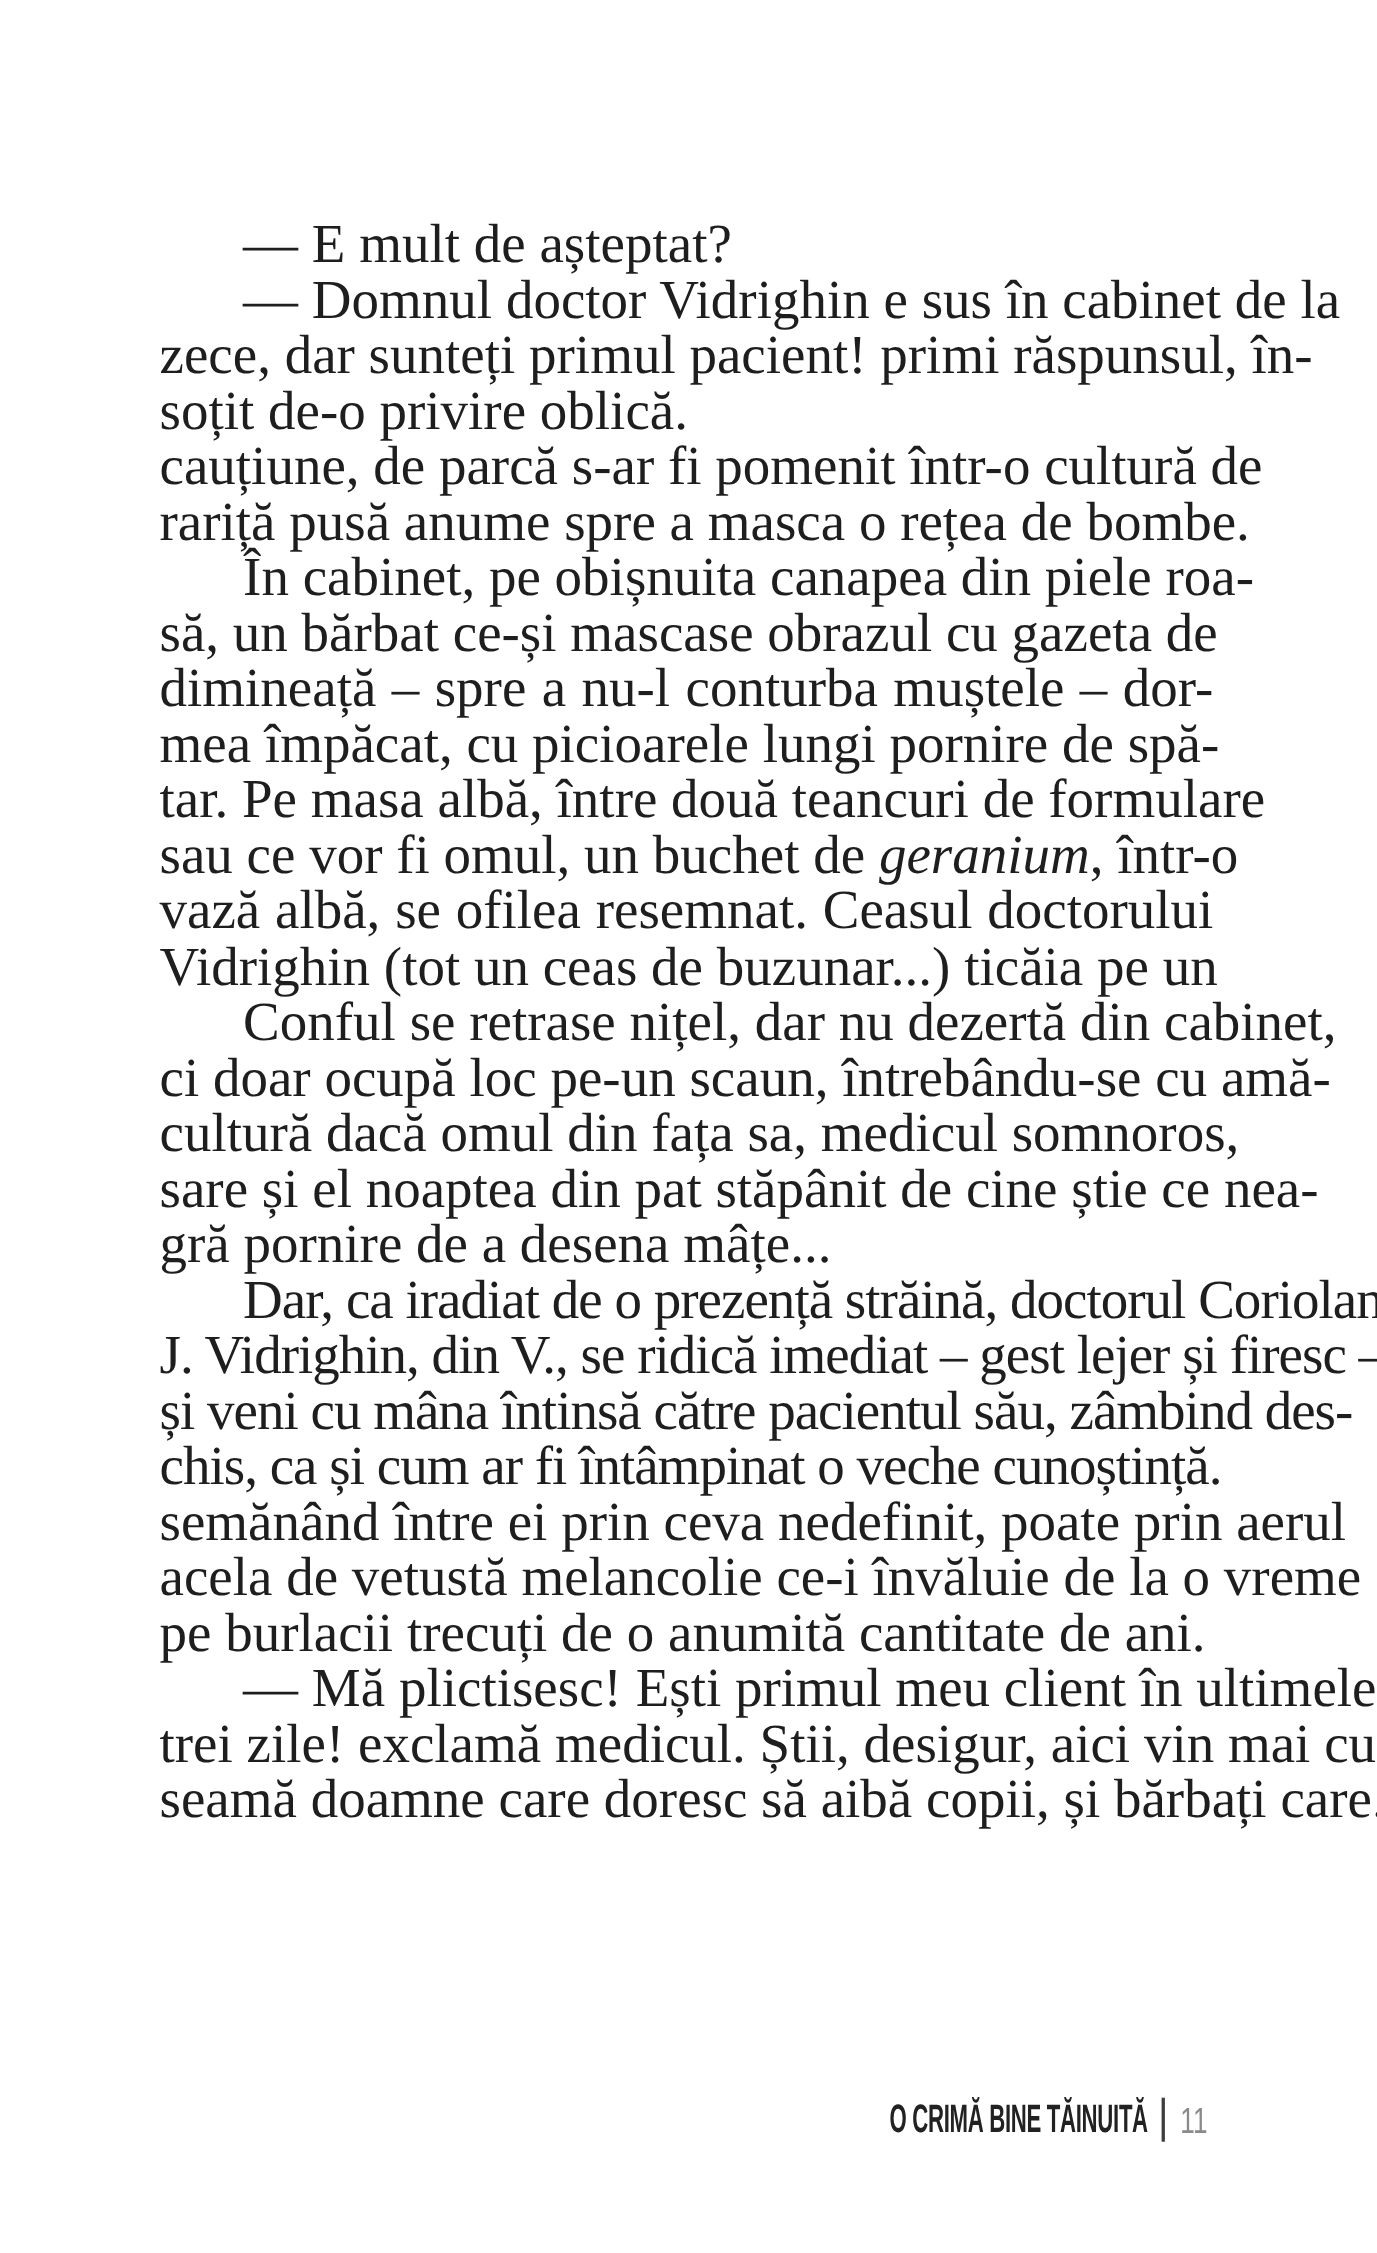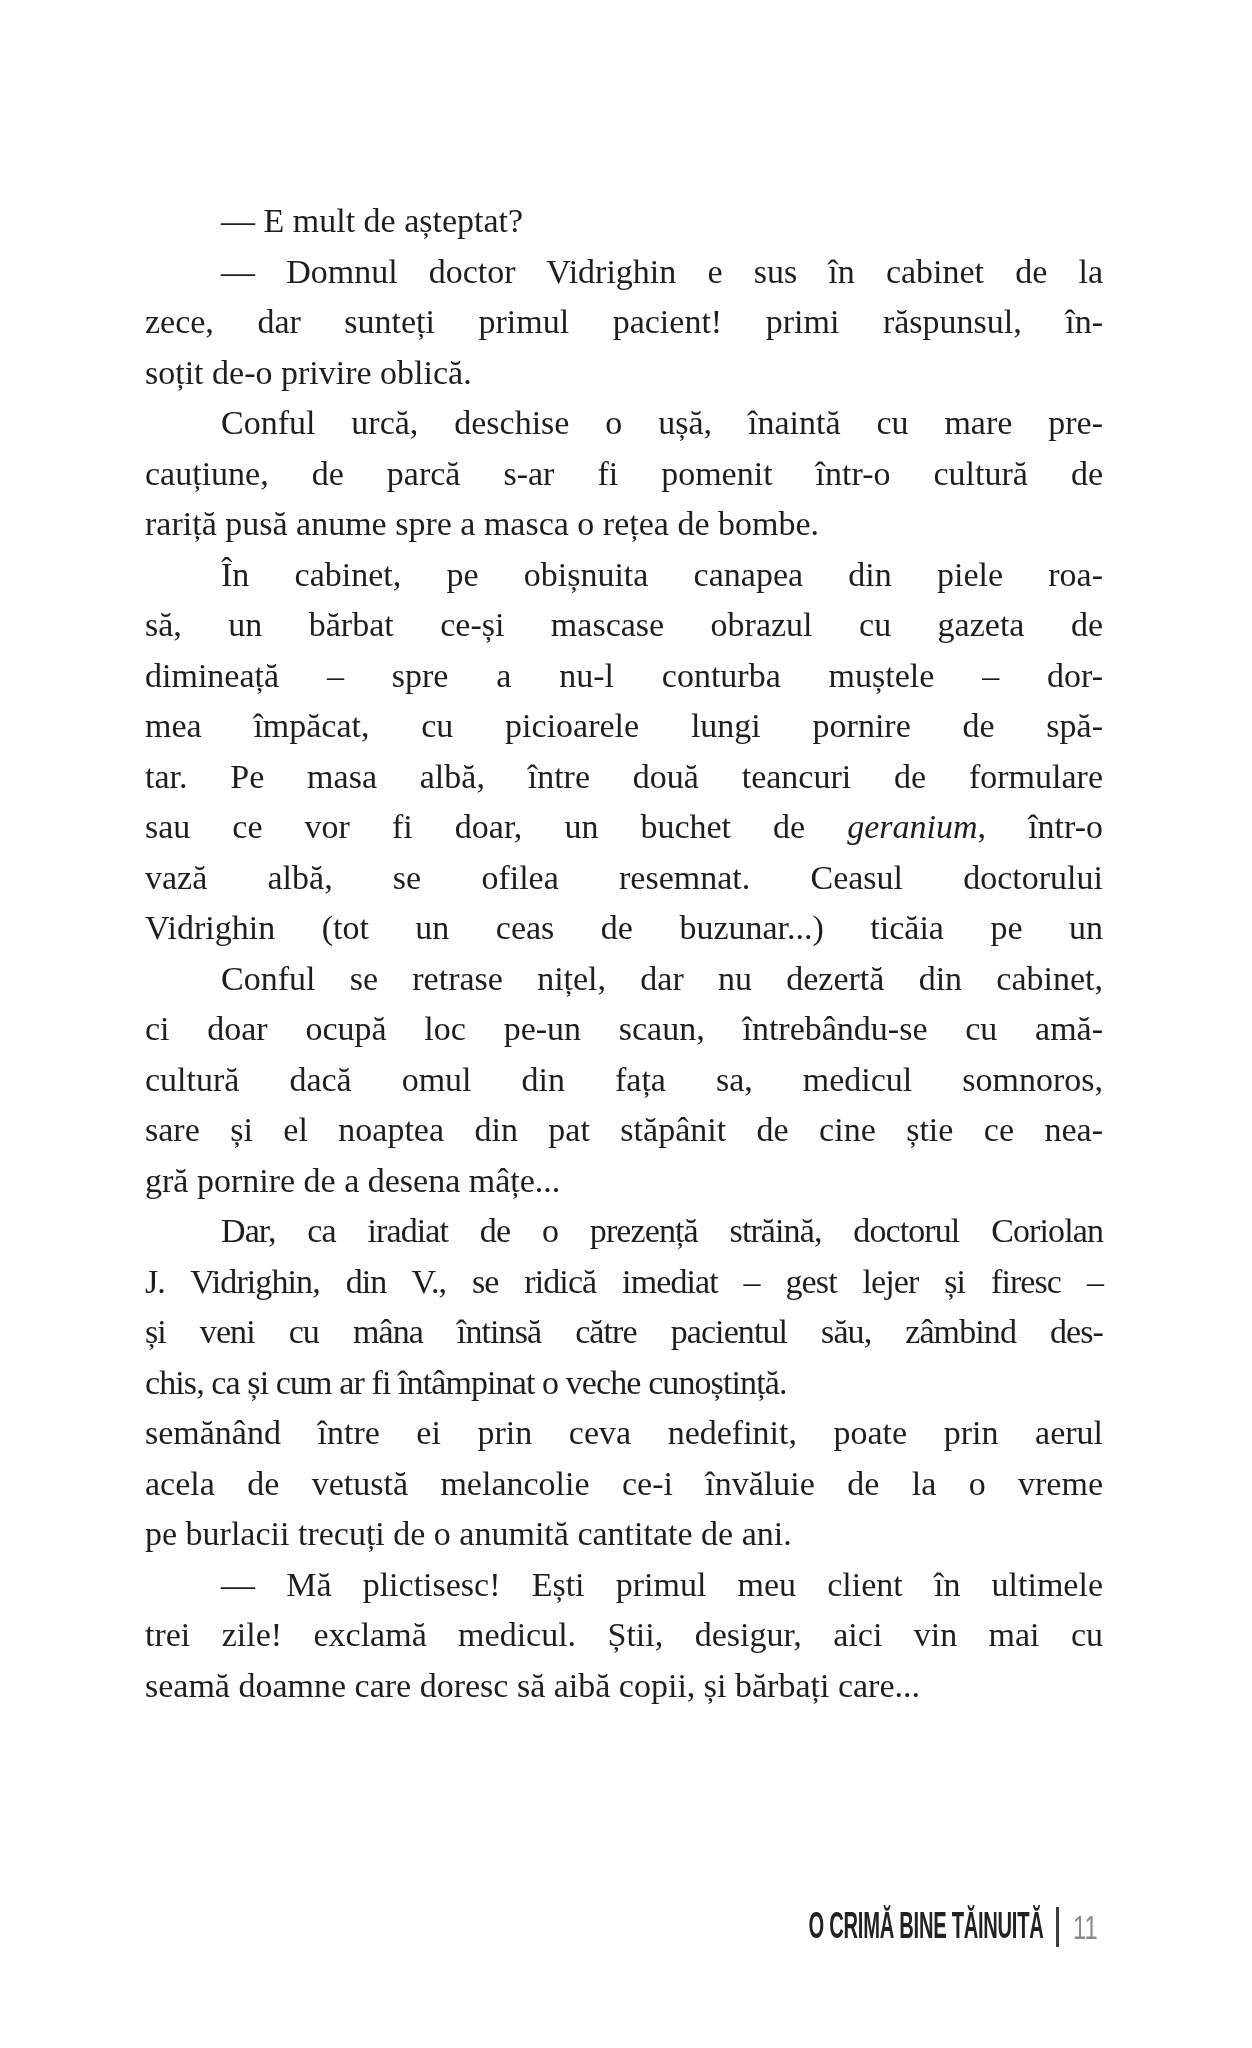--- a/index.html
+++ b/index.html
@@ -11,21 +11,21 @@
     background: #ffffff;
     color: #1e1e1e;
     font-family: "Liberation Serif", serif;
     overflow: hidden;
   }
   .text-block {
     position: absolute;
     left: 145px;
     top: 196px;
     width: 958px;
-    font-size: 34px;
+    font-size: 50px;
     line-height: 50.5px;
   }
   .line {
     white-space: nowrap;
     text-align: left;
   }
   .line.j {
     text-align: justify;
     text-align-last: justify;
   }
@@ -67,29 +67,28 @@
 </style>
 </head>
 <body>
 
 <div class="page">
   <main class="text-block">
       <div class="line indent">— E mult de așteptat?</div>
       <div class="line indent j">— Domnul doctor Vidrighin e sus în cabinet de la</div>
       <div class="line j">zece, dar sunteți primul pacient! primi răspunsul, în-</div>
       <div class="line">soțit de-o privire oblică.</div>
-      <div class="line indent j">Conful urcă, deschise o ușă, înaintă cu mare pre-</div>
       <div class="line j">cauțiune, de parcă s-ar fi pomenit într-o cultură de</div>
       <div class="line">rariță pusă anume spre a masca o rețea de bombe.</div>
       <div class="line indent j">În cabinet, pe obișnuita canapea din piele roa-</div>
       <div class="line j">să, un bărbat ce-și mascase obrazul cu gazeta de</div>
       <div class="line j">dimineață – spre a nu-l conturba muștele – dor-</div>
       <div class="line j">mea împăcat, cu picioarele lungi pornire de spă-</div>
       <div class="line j">tar. Pe masa albă, între două teancuri de formulare</div>
-      <div class="line j"><span>sau ce vor fi doar, un buchet de </span><em>geranium</em><span>, într-o</span></div>
+      <div class="line j"><span>sau ce vor fi omul, un buchet de </span><em>geranium</em><span>, într-o</span></div>
       <div class="line j">vază albă, se ofilea resemnat. Ceasul doctorului</div>
       <div class="line j">Vidrighin (tot un ceas de buzunar...) ticăia pe un</div>
       <div class="line indent j">Conful se retrase nițel, dar nu dezertă din cabinet,</div>
       <div class="line j">ci doar ocupă loc pe-un scaun, întrebându-se cu amă-</div>
       <div class="line j">cultură dacă omul din fața sa, medicul somnoros,</div>
       <div class="line j">sare și el noaptea din pat stăpânit de cine știe ce nea-</div>
       <div class="line">gră pornire de a desena mâțe...</div>
       <div class="line indent j cond">Dar, ca iradiat de o prezență străină, doctorul Coriolan</div>
       <div class="line j cond">J. Vidrighin, din V., se ridică imediat – gest lejer și firesc –</div>
       <div class="line j cond">și veni cu mâna întinsă către pacientul său, zâmbind des-</div>

